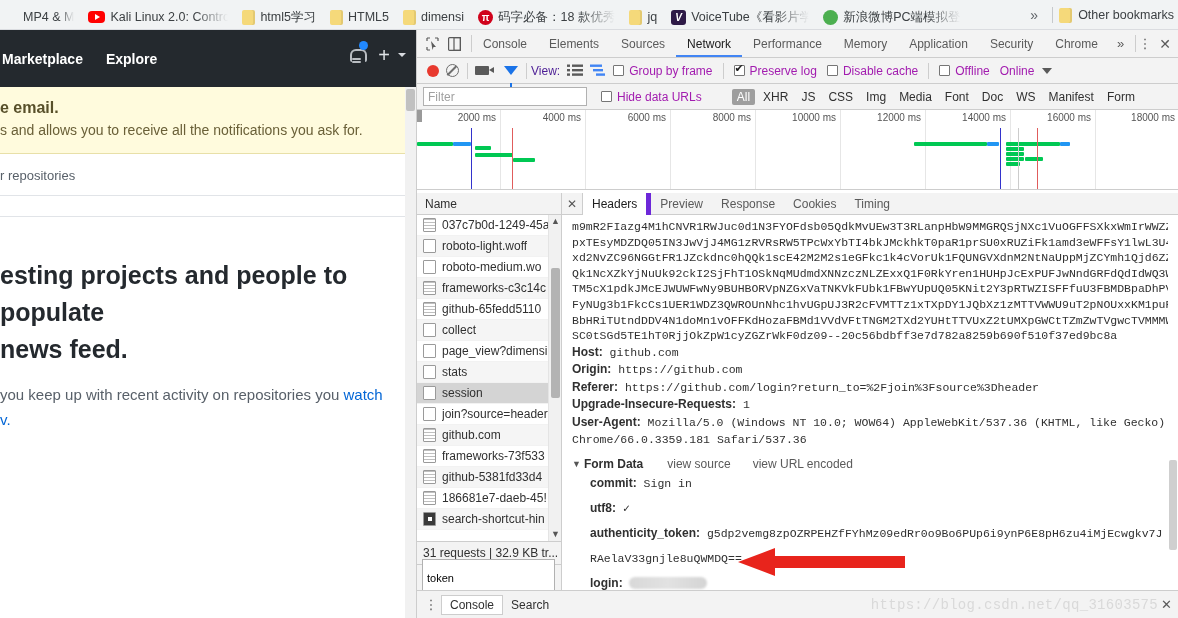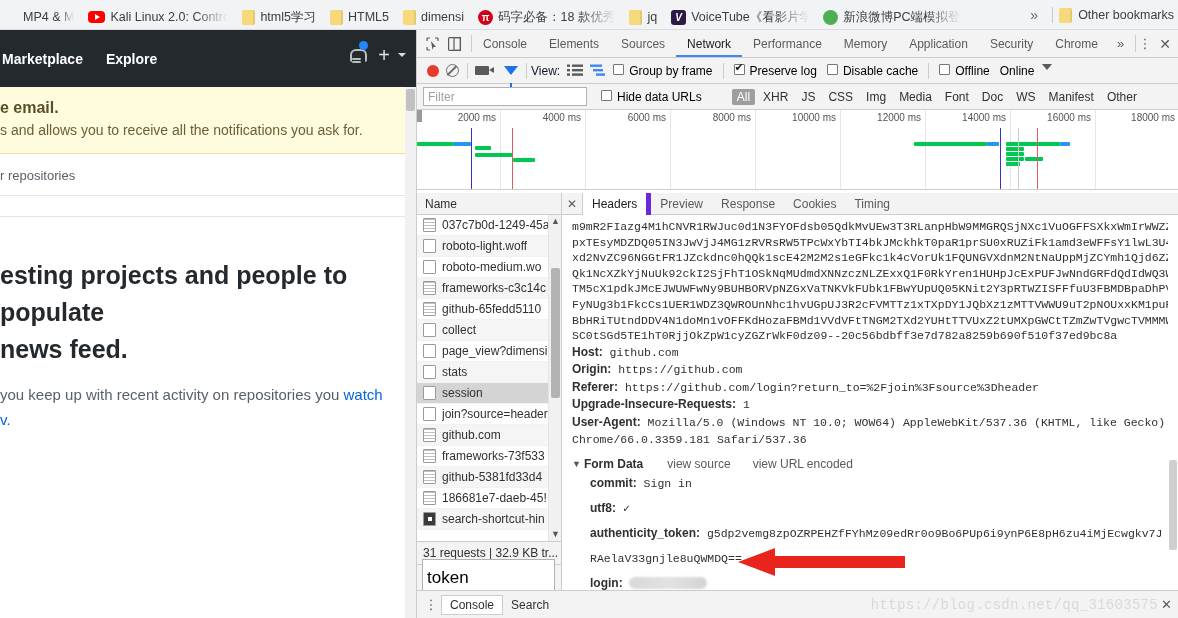--- a/index.html
+++ b/index.html
@@ -100,27 +100,27 @@
   .clear { width: 13px; height: 13px; border: 1.6px solid #6e6e6e; border-radius: 50%;
            position: relative; margin-right: 8px; }
   .clear::after { content:""; position:absolute; left: 4.3px; top: -1.5px; width: 1.6px; height: 13px;
                   background: #6e6e6e; transform: rotate(45deg); }
   .cam { width: 14px; height: 9px; background: #5a5a5a; border-radius: 1px; position: relative; margin: 0 9px 0 7px;}
   .cam::after { content:""; position:absolute; right:-5px; top:1px; border-top:3.5px solid transparent;
                 border-bottom:3.5px solid transparent; border-right:5px solid #5a5a5a; }
   .funnel { width: 0; height: 0; border-left: 7px solid transparent; border-right: 7px solid transparent;
             border-top: 9px solid #1a73e8; position: relative; margin: 0 8px 0 6px; }
   .funnel::after { content:""; position:absolute; left:-1.2px; top:8px; width:2.4px; height:4px; background:#1a73e8; }
-  .tb-label { color: #0f172a; margin: 0 7px 0 4px; }
+  .tb-label { color: #4c1d95; margin: 0 7px 0 4px; }
   .viewbtn { width: 16px; height: 14px; margin-right: 7px; position: relative; }
   .cb { width: 11px; height: 11px; border: 1px solid #767676; background: #fff; border-radius: 1px;
         display: inline-block; vertical-align: -2px; margin-right: 5px; position: relative; }
   .cb.checked { background: #fff; }
   .cb.checked::after { content:"✔"; position:absolute; left: 0px; top: -4px; font-size: 11px; color: #222; }
-  .tbitem { display: flex; color: #000000; margin-right: 10px; white-space: nowrap; }
+  .tbitem { display: flex; align-items: center; color: #a21caf; margin-right: 10px; white-space: nowrap; }
   .tri-d { width: 0; height: 0; border-left: 5px solid transparent; border-right: 5px solid transparent;
            border-top: 6px solid #5a5a5a; margin-left: 8px; }
 
   .dt-filterbar { height: 26px; display: flex; align-items: center; border-bottom: 1px solid #cdcdcd;
                   background: #f3f3f3; padding: 0 6px; }
   .filter-input { width: 164px; height: 19px; border: 1px solid #b1b1b1; background: #fff;
                   font-size: 12px; padding: 0 4px; color: #303030; font-family: "Liberation Sans", sans-serif; }
   .filter-input::placeholder { color: #a0a0a0; }
   .type-pill { padding: 1px 5px; margin-right: 3px; color: #303030; border-radius: 2px; }
   .type-pill.on { background: #9e9e9e; color: #fff; }
@@ -157,21 +157,21 @@
   .req-scroll { position: absolute; right: 0; top: 0; width: 13px; bottom: 0; background: #f1f1f1;
                 border-left: 1px solid #e4e4e4; }
   .req-scroll .thumb { position: absolute; left: 2px; top: 53px; width: 9px; height: 130px;
                        background: #b3b3b3; border-radius: 2px; }
   .sc-arrow { position: absolute; left: 0; width: 13px; height: 13px; color: #555; font-size: 9px;
               text-align: center; line-height: 13px; }
   .req-status { height: 23px; border-top: 1px solid #cdcdcd; display: flex; align-items: center;
                 padding-left: 6px; font-size: 12px; color: #303030; background: #f3f3f3; }
   .req-filter { height: 26px; border-top: 1px solid #cdcdcd; display: flex; align-items: center;
                 padding: 0 5px; background: #f3f3f3; }
-  .req-filter input { width: 133px; height: 19px; border: 1px solid #b1b1b1; font-size: 17px;
+  .req-filter input { width: 133px; height: 19px; border: 1px solid #b1b1b1; font-size: 11px;
                       padding: 18px 4px; font-family: "Liberation Sans", sans-serif; }
 
   .det-pane { flex: 1; display: flex; flex-direction: column; position: relative; overflow: hidden; }
   .det-tabbar { height: 22px; display: flex; align-items: stretch; border-bottom: 1px solid #cdcdcd;
                 background: #f3f3f3; }
   .det-x { width: 20px; display: flex; align-items: center; justify-content: center; color: #555; font-size: 12px; }
   .det-tab { padding: 0 9px; display: flex; align-items: center; color: #5a5a5a; font-size: 12px; }
   .det-tab.active { color: #202020; background: #fff; border-left: 1px solid #cdcdcd;
                     border-right: 5px solid #6d28d9; margin-bottom: -1px; }
   .det-body { flex: 1; overflow: hidden; padding: 4px 0 0 10px; position: relative; }
@@ -389,21 +389,21 @@
         <span class="type-pill on">All</span>
         <span class="type-pill">XHR</span>
         <span class="type-pill">JS</span>
         <span class="type-pill">CSS</span>
         <span class="type-pill">Img</span>
         <span class="type-pill">Media</span>
         <span class="type-pill">Font</span>
         <span class="type-pill">Doc</span>
         <span class="type-pill">WS</span>
         <span class="type-pill">Manifest</span>
-        <span class="type-pill">Other</span>
+        <span class="type-pill">Form</span>
       </span>
     </div>
 
     <div class="dt-overview">
       <div class="ov-leftcap"></div>
       <div class="ov-ruler">
         <div class="ov-tick" style="left:83px"></div>
           <div class="ov-tlabel" style="left:83px">2000 ms</div>
         <div class="ov-tick" style="left:168px"></div>
           <div class="ov-tlabel" style="left:168px">4000 ms</div>

